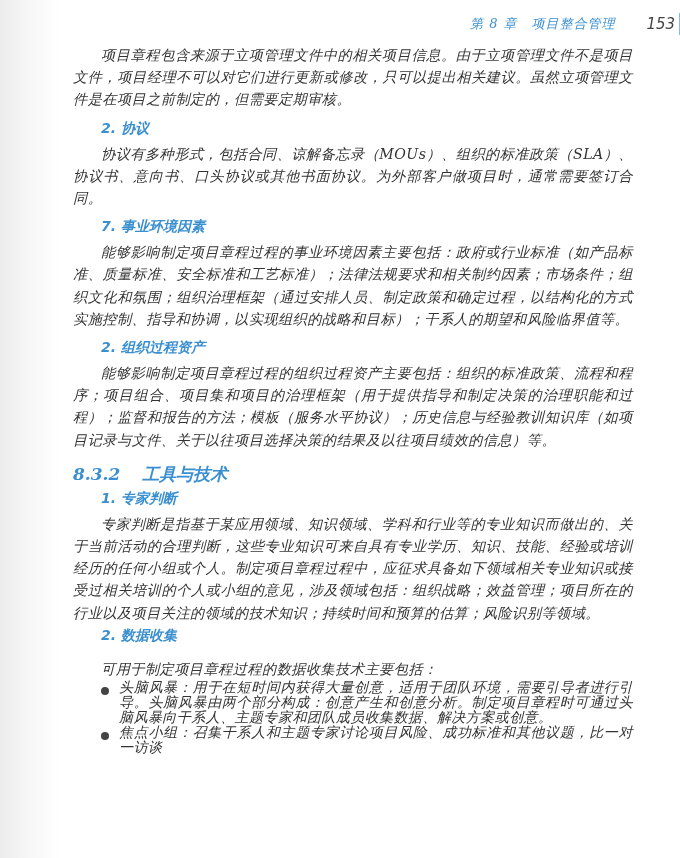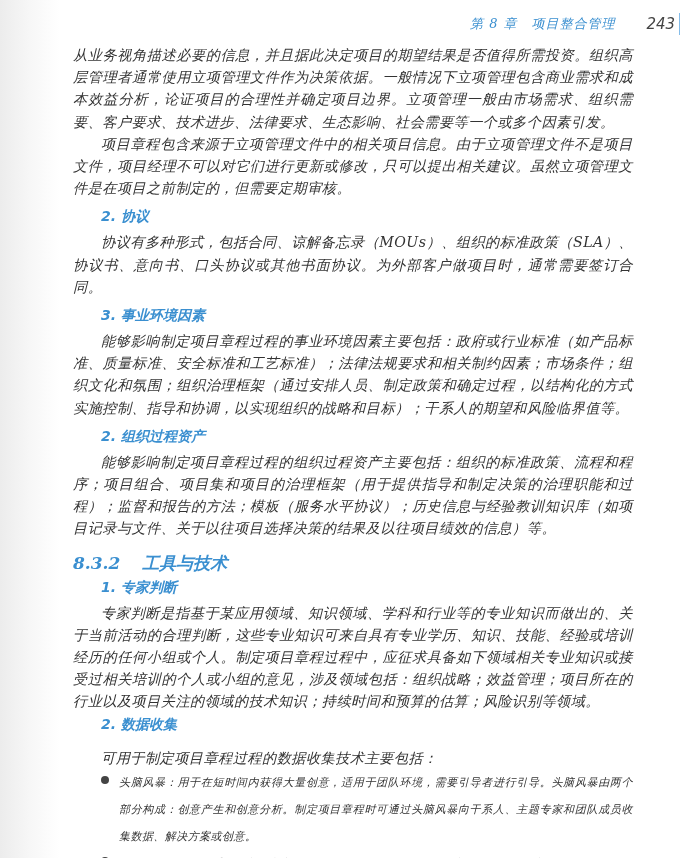--- a/index.html
+++ b/index.html
@@ -87,55 +87,54 @@
     color: #3a8fd0;
     font-size: 17px;
     font-weight: bold;
     margin: 0;
     line-height: 26px;
   }
   .h2 .num { margin-right: 22px; }
   .bullet-item {
     position: relative;
     padding-left: 46px;
-    font-size: 11px;
-    line-height: 27px;
+    font-size: 14px;
+    line-height: 15px;
     letter-spacing: 0.45px;
     text-align: justify;
   }
   .bullet-dot {
     position: absolute;
     left: 28px;
     top: 7px;
     width: 8px; height: 8px;
     border-radius: 50%;
     background: #444;
   }
 </style>
 </head>
 <body>
 
 <div class="page">
 
   <div class="running-head">
     <span class="rh-chapter">第 8 章　项目整合管理</span>
     <span class="rh-block-left"></span>
-    <span class="rh-pagenum">243</span>
+    <span class="rh-pagenum">153</span>
     <span class="rh-block-right"></span>
   </div>
 
   <div class="content">
 
-    <p class="para">从业务视角描述必要的信息，并且据此决定项目的期望结果是否值得所需投资。组织高层管理者通常使用立项管理文件作为决策依据。一般情况下立项管理包含商业需求和成本效益分析，论证项目的合理性并确定项目边界。立项管理一般由市场需求、组织需要、客户要求、技术进步、法律要求、生态影响、社会需要等一个或多个因素引发。</p>
     <p class="para indent">项目章程包含来源于立项管理文件中的相关项目信息。由于立项管理文件不是项目文件，项目经理不可以对它们进行更新或修改，只可以提出相关建议。虽然立项管理文件是在项目之前制定的，但需要定期审核。</p>
 
     <h3 class="h3" style="margin-top:6px;">2. 协议</h3>
     <p class="para indent" style="margin-top:4px;">协议有多种形式，包括合同、谅解备忘录（MOUs）、组织的标准政策（SLA）、协议书、意向书、口头协议或其他书面协议。为外部客户做项目时，通常需要签订合同。</p>
 
-    <h3 class="h3" style="margin-top:6px;">3. 事业环境因素</h3>
+    <h3 class="h3" style="margin-top:6px;">7. 事业环境因素</h3>
     <p class="para indent" style="margin-top:4px;">能够影响制定项目章程过程的事业环境因素主要包括：政府或行业标准（如产品标准、质量标准、安全标准和工艺标准）；法律法规要求和相关制约因素；市场条件；组织文化和氛围；组织治理框架（通过安排人员、制定政策和确定过程，以结构化的方式实施控制、指导和协调，以实现组织的战略和目标）；干系人的期望和风险临界值等。</p>
 
     <h3 class="h3" style="margin-top:6px;">2. 组织过程资产</h3>
     <p class="para indent" style="margin-top:4px;">能够影响制定项目章程过程的组织过程资产主要包括：组织的标准政策、流程和程序；项目组合、项目集和项目的治理框架（用于提供指导和制定决策的治理职能和过程）；监督和报告的方法；模板（服务水平协议）；历史信息与经验教训知识库（如项目记录与文件、关于以往项目选择决策的结果及以往项目绩效的信息）等。</p>
 
     <h2 class="h2" style="margin-top:10px;">
       <span class="num">8.3.2</span><span>工具与技术</span>
     </h2>
 
     <h3 class="h3" style="margin-top:0;">1. 专家判断</h3>

